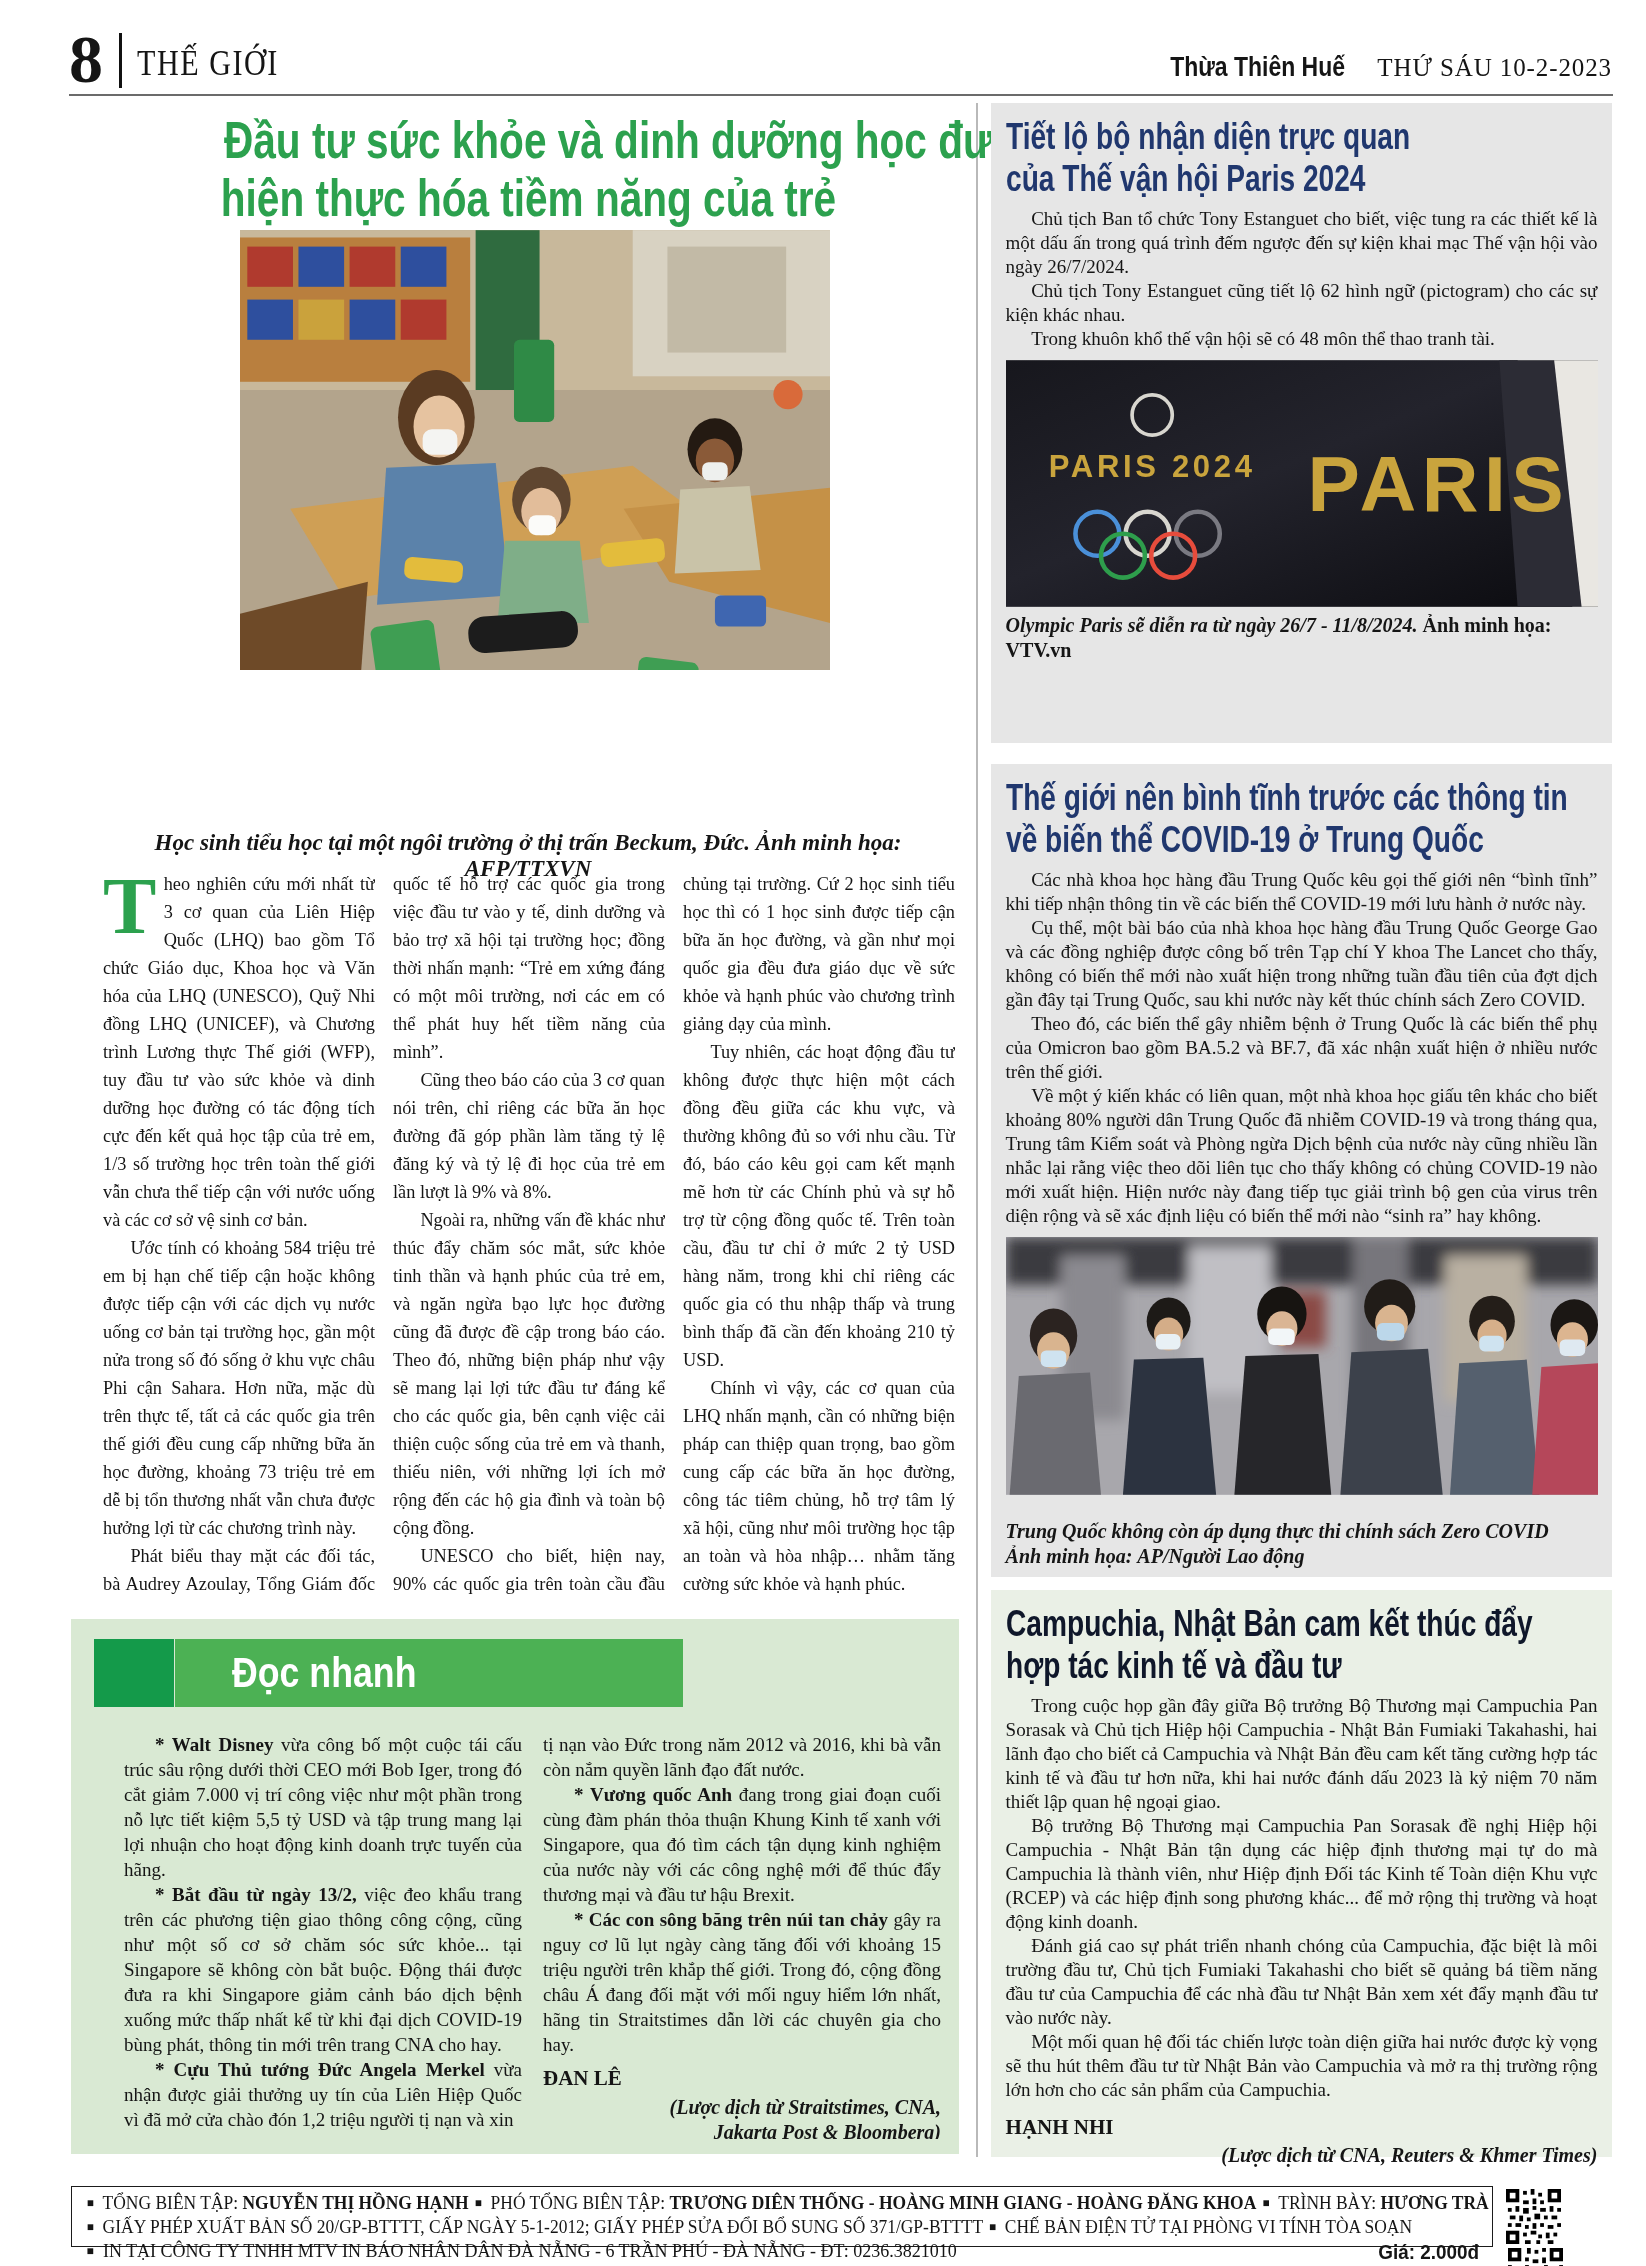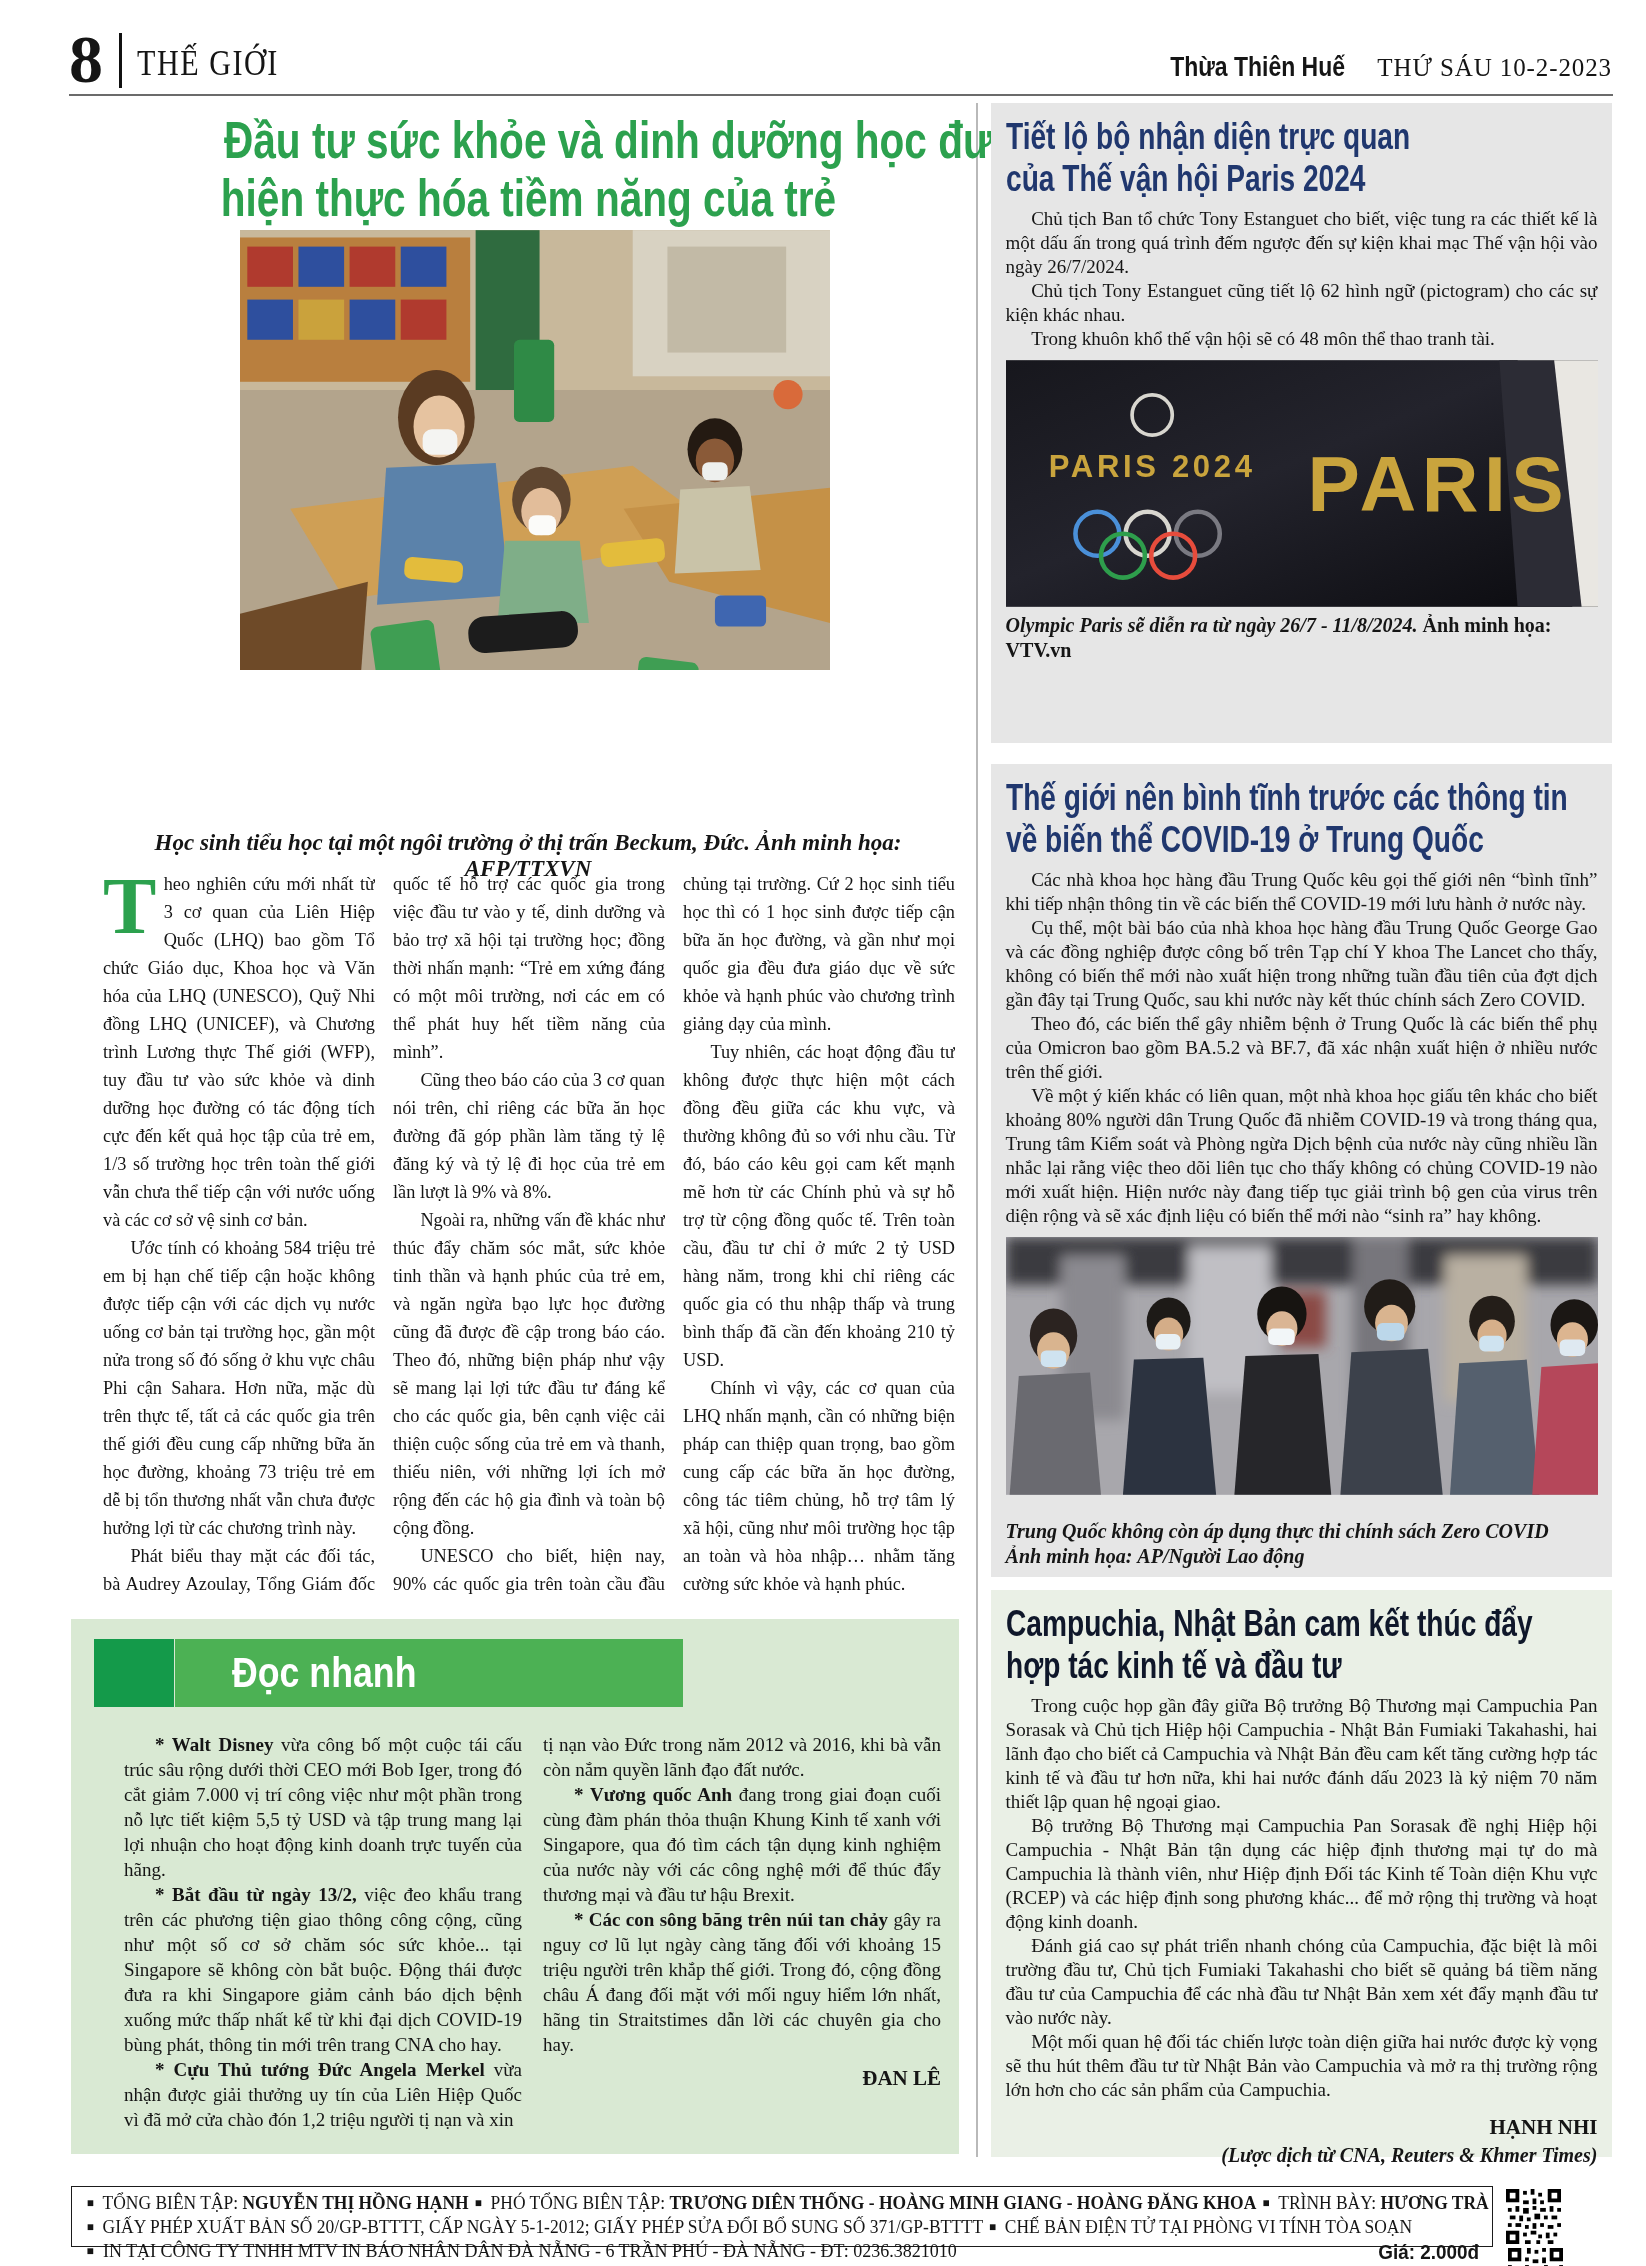--- a/index.html
+++ b/index.html
@@ -20,21 +20,21 @@
   
   .ph{overflow:hidden;display:block}
   .caption{font-style:italic;font-size:23px}
   .capcredit{font-weight:bold}
   
   .mcol{position:absolute;top:870px;width:272px;height:731px;overflow:hidden;
         font-size:18.3px;line-height:28px;text-align:justify}
   .mcol p{margin:0;text-indent:27.4px}
   .mcol p.noind{text-indent:0}
   .dropcap{float:left;color:#2ca14e;font:bold 80px/64px "Liberation Serif",serif;margin:3.7px 7.3px 0 0}
-  .byline{font-weight:bold;text-align:right;font-size:21px;margin-top:31px}
+  .byline{font-weight:bold;text-align:left;font-size:21px;margin-top:31px}
   .bycredit{font-weight:bold;font-style:italic;text-align:right;font-size:20px;margin-top:3.7px}
   
   .gbox{position:absolute;left:991px;width:621px;box-sizing:border-box;padding:12.8px 14.6px;background:#e6e6e6}
   .bhl{font:bold 37px/42px "Liberation Sans",sans-serif;color:#20376e}
   .bhl.green{color:#0f172a}
   .bbody{margin-top:7.3px;font-size:19px;line-height:24px;text-align:justify}
   .bbody p{margin:0;text-indent:25.6px}
   .boxcap{font-size:20px;font-weight:bold;font-style:italic;margin-top:5.5px;line-height:25px}
   .boxcap .capcredit{font-style:normal}
   
@@ -271,20 +271,24 @@
 <div class="qcol" style="left:124px">
   <p><b>* Walt Disney</b><span> vừa công bố một cuộc tái cấu trúc sâu rộng dưới thời CEO mới Bob Iger, trong đó cắt giảm 7.000 vị trí công việc như một phần trong nỗ lực tiết kiệm 5,5 tỷ USD và tập trung mang lại lợi nhuận cho hoạt động kinh doanh trực tuyến của hãng.</span></p>
   <p><b>* Bắt đầu từ ngày 13/2,</b><span> việc đeo khẩu trang trên các phương tiện giao thông công cộng, cũng như một số cơ sở chăm sóc sức khỏe... tại Singapore sẽ không còn bắt buộc. Động thái được đưa ra khi Singapore giảm cảnh báo dịch bệnh xuống mức thấp nhất kể từ khi đại dịch COVID-19 bùng phát, thông tin mới trên trang CNA cho hay.</span></p>
   <p><b>* Cựu Thủ tướng Đức Angela Merkel</b><span> vừa nhận được giải thưởng uy tín của Liên Hiệp Quốc vì đã mở cửa chào đón 1,2 triệu người tị nạn và xin</span></p>
 </div>
 <div class="qcol" style="left:543px">
   <p class="noind"><span>tị nạn vào Đức trong năm 2012 và 2016, khi bà vẫn còn nắm quyền lãnh đạo đất nước.</span></p>
   <p><b>* Vương quốc Anh</b><span> đang trong giai đoạn cuối cùng đàm phán thỏa thuận Khung Kinh tế xanh với Singapore, qua đó tìm cách tận dụng kinh nghiệm của nước này với các công nghệ mới để thúc đẩy thương mại và đầu tư hậu Brexit.</span></p>
   <p><b>* Các con sông băng trên núi tan chảy</b><span> gây ra nguy cơ lũ lụt ngày càng tăng đối với khoảng 15 triệu người trên khắp thế giới. Trong đó, cộng đồng châu Á đang đối mặt với mối nguy hiểm lớn nhất, hãng tin Straitstimes dẫn lời các chuyên gia cho hay.</span></p>
   <div class="byline" style="margin-top:9.1px">ĐAN LÊ</div>
+  <div class="bycredit">
+    <div>(Lược dịch từ Straitstimes, CNA,</div>
+    <div>Jakarta Post &amp; Bloomberg)</div>
+  </div>
 </div>
 
 <div class="abs fbox">
   <div class="fline">
     <span class="bullet">■</span><span>TỔNG BIÊN TẬP: </span><b>NGUYỄN THỊ HỒNG HẠNH</b>
     <span class="bullet">■</span><span>PHÓ TỔNG BIÊN TẬP: </span><b>TRƯƠNG DIÊN THỐNG - HOÀNG MINH GIANG - HOÀNG ĐĂNG KHOA</b>
     <span class="bullet">■</span><span>TRÌNH BÀY: </span><b>HƯƠNG TRÀ</b>
   </div>
   <div class="fline">
     <span class="bullet">■</span><span>GIẤY PHÉP XUẤT BẢN SỐ 20/GP-BTTTT, CẤP NGÀY 5-1-2012; GIẤY PHÉP SỬA ĐỔI BỔ SUNG SỐ 371/GP-BTTTT</span>

